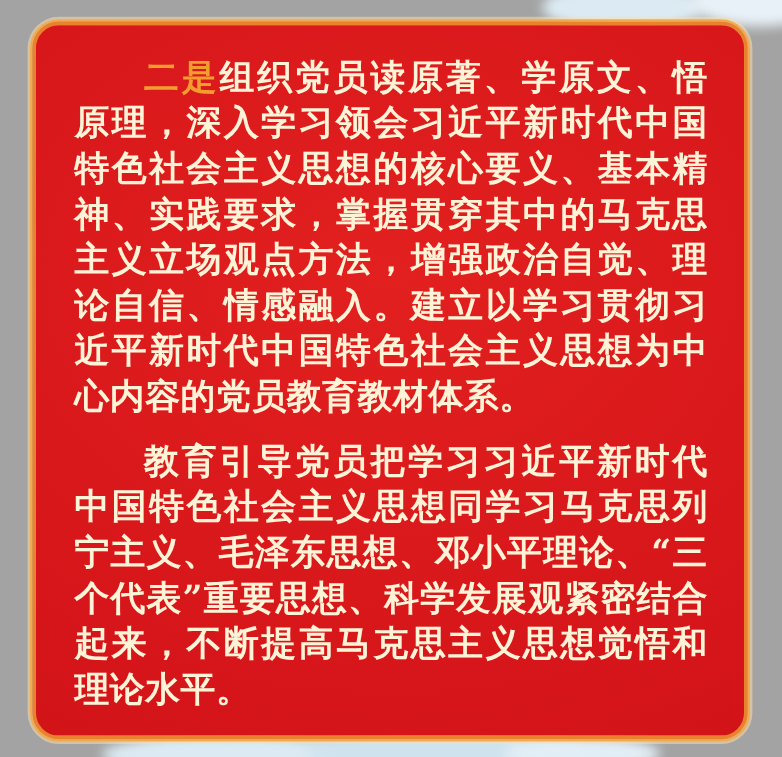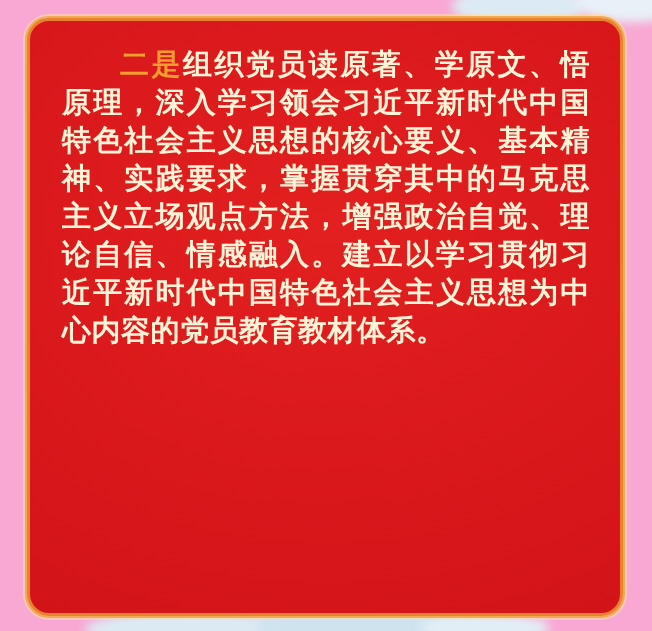--- a/index.html
+++ b/index.html
@@ -5,21 +5,21 @@
   html, body {
     margin: 0;
     padding: 0;
     background: #ffffff;
   }
   .stage {
     position: relative;
     width: 652px;
     height: 631px;
     overflow: hidden;
-    background: #f9a8d4;
+    background: #a3a3a3;
     font-family: "DejaVu Serif", "Liberation Serif", serif;
   }
   
   .cloud {
     position: absolute;
     border-radius: 50%;
     filter: blur(5px);
   }
   .cloud-t1 { left: 452px; top: -14px; width: 135px; height: 40px; background: #dcebf3; }
   .cloud-t2 { left: 575px; top: -20px; width: 115px; height: 42px; background: #e7f1f7; }
@@ -64,14 +64,15 @@
 
 <div class="stage">
   <div class="cloud cloud-t1"></div>
   <div class="cloud cloud-t2"></div>
   <div class="cloud cloud-b1"></div>
   <div class="cloud cloud-b2"></div>
   <div class="cloud cloud-b3"></div>
 
   <div class="card">
     <p class="para"><span class="lead">二是</span><span>组织党员读原著、学原文、悟原理，深入学习领会习近平新时代中国特色社会主义思想的核心要义、基本精神、实践要求，掌握贯穿其中的马克思主义立场观点方法，增强政治自觉、理论自信、情感融入。建立以学习贯彻习近平新时代中国特色社会主义思想为中心内容的党员教育教材体系。</span></p>
+    <p class="para"><span class="lead"></span><span>教育引导党员把学习习近平新时代中国特色社会主义思想同学习马克思列宁主义、毛泽东思想、邓小平理论、“三个代表”重要思想、科学发展观紧密结合起来，不断提高马克思主义思想觉悟和理论水平。</span></p>
   </div>
 </div>
 
 </body></html>

